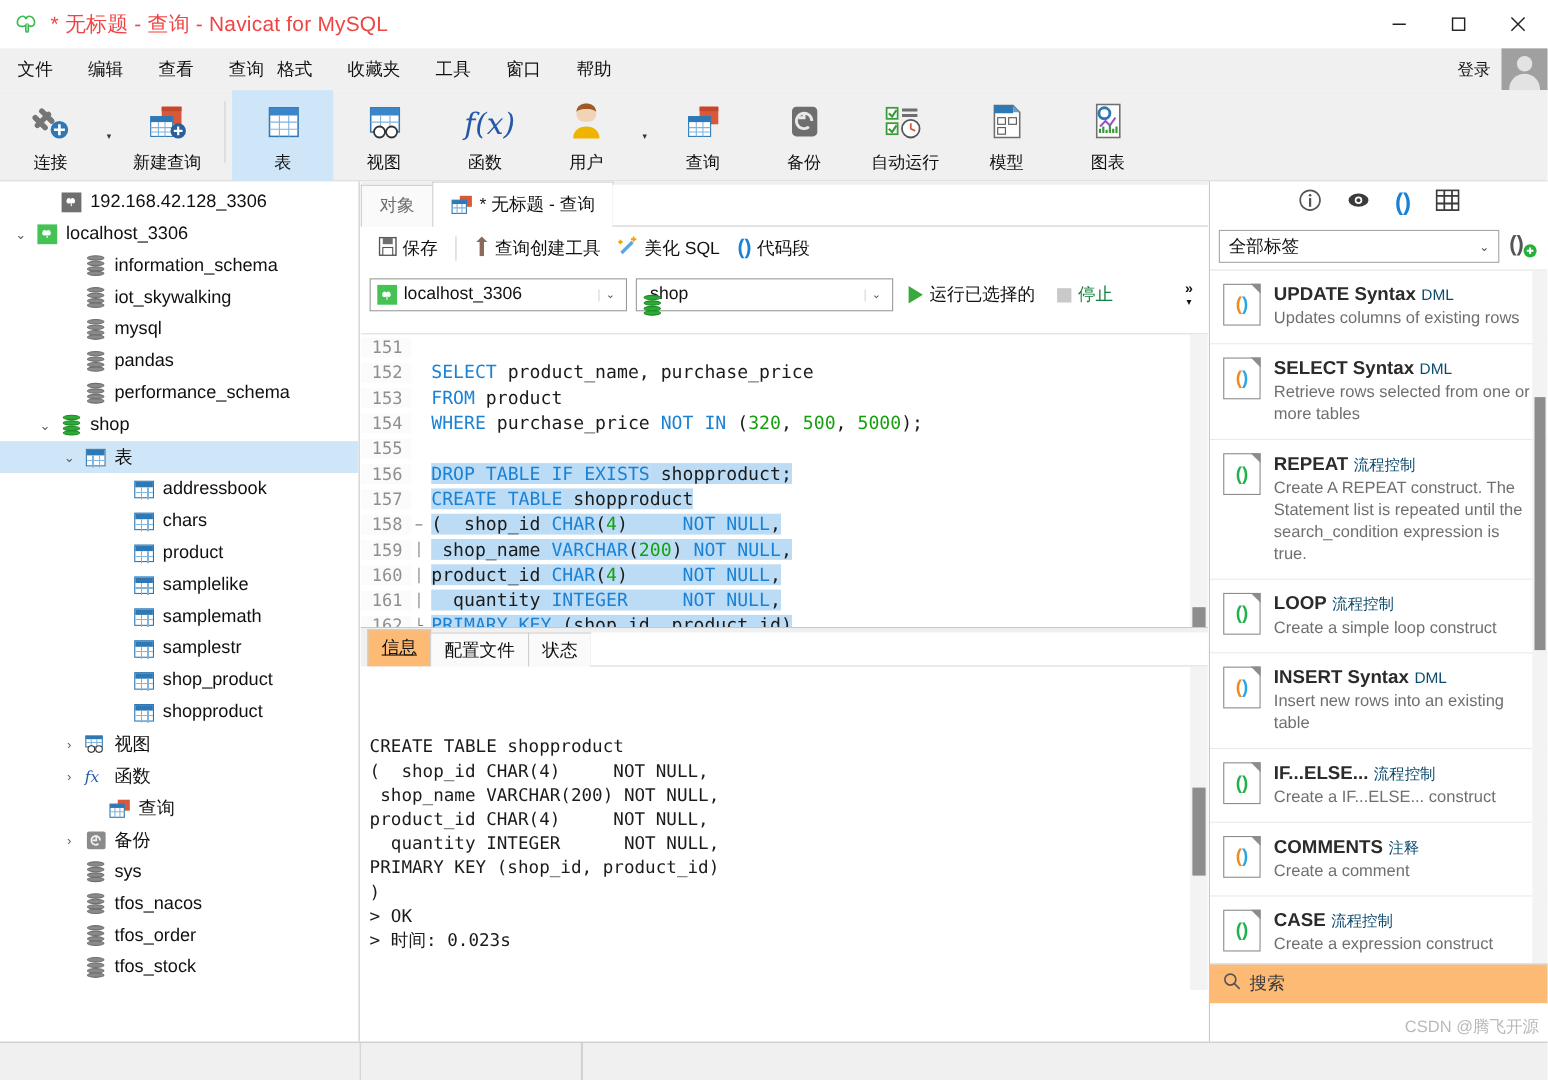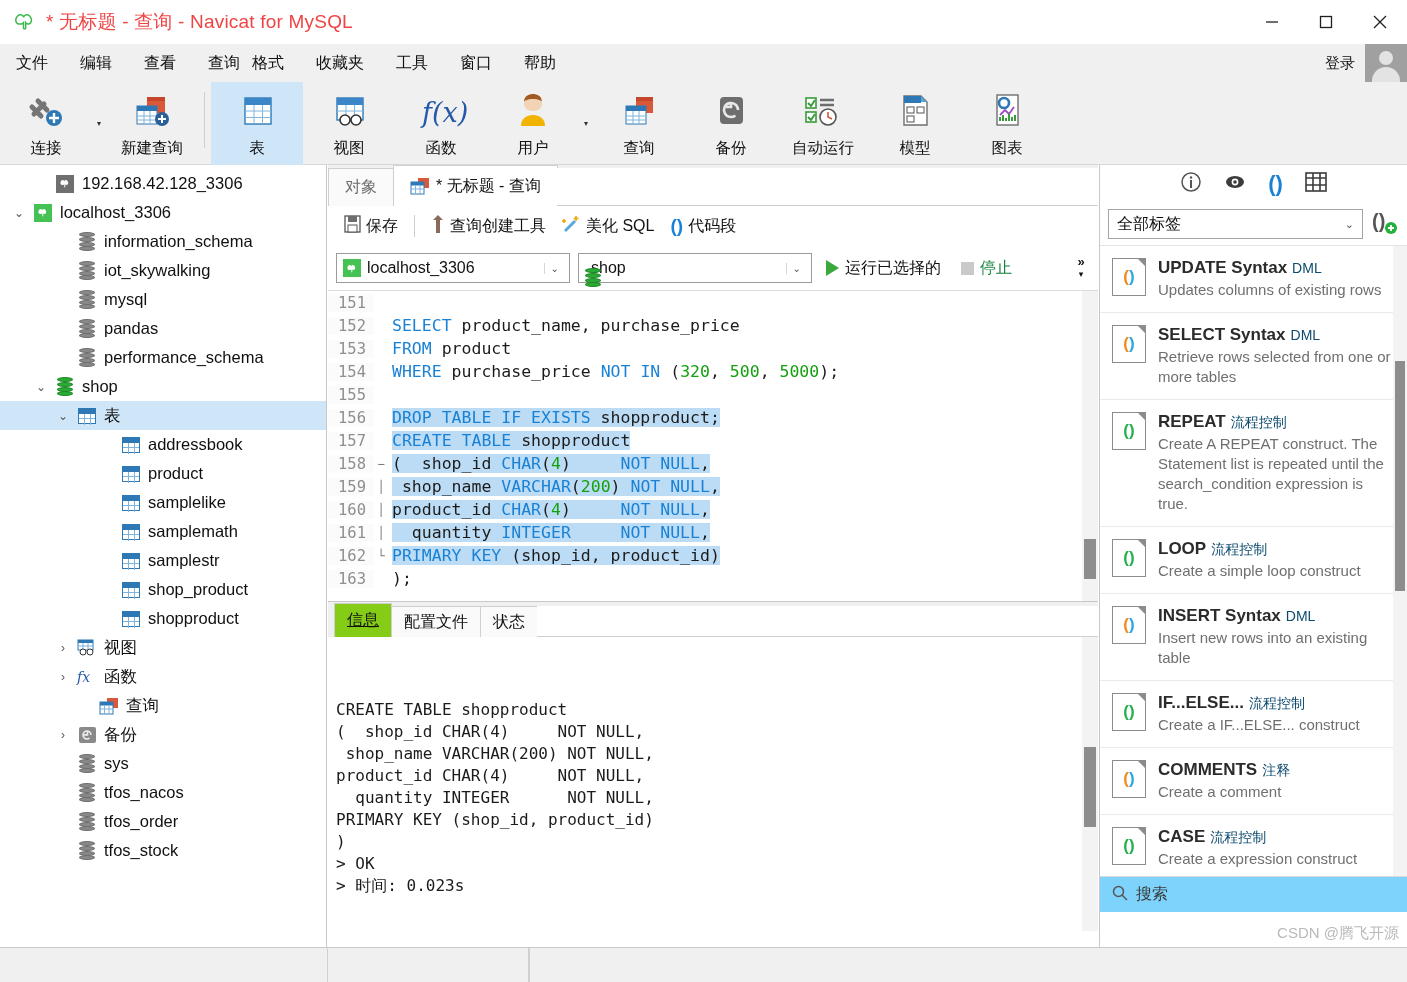--- a/index.html
+++ b/index.html
@@ -131,23 +131,23 @@
   .run-btn { display: flex; align-items: center; gap: 6px; font-size: 16px; color: #111; padding: 3px 6px; }
   .stop-btn { display: flex; align-items: center; gap: 6px; font-size: 16px; color: #15803d; padding: 3px 6px; }
   .play-tri { width:0;height:0;border-left:13px solid #3aa83a;border-top:8px solid transparent;border-bottom:8px solid transparent;}
   .stop-sq { width: 13px; height: 13px; background: #c9c9c9; }
   .ovf { position: absolute; right: 6px; top: 0; width: 22px; height: 44px; display:flex;flex-direction:column;align-items:center;justify-content:center; }
   .ovf .a { font-size: 13px; font-weight: bold; color:#111; line-height: 12px; }
   .ovf .b { font-size: 9px; color:#111; line-height: 12px; }
 
   
   .editor {
-    position: relative; height: 312px; background: #fff; border-top: 1px solid #dcdcdc;
+    position: relative; height: 268px; background: #fff; border-top: 1px solid #dcdcdc;
     border-bottom: 1px solid #c8c8c8; overflow: hidden;
-    font-family: "DejaVu Sans Mono", "Liberation Mono", monospace; font-size: 16.5px;
+    font-family: "DejaVu Sans Mono", "Liberation Mono", monospace; font-size: 16.5px; margin-top: 13px;
   }
   .ed-line { height: 23px; display: flex; align-items: center; white-space: pre; }
   .ln {
     width: 46px; text-align: right; padding-right: 8px; color: #8f8f8f; font-size: 15.5px; flex: none;
     background: #fbfbfb;
   }
   .fold { width: 14px; text-align:center; color:#777; font-size: 12px; flex: none; }
   .code { padding-left: 4px; }
   .kw { color: #1a82d6; }
   .num { color: #13a10e; }
@@ -157,21 +157,21 @@
     position: absolute; right: 0; top: 0; width: 16px; height: 100%; background: #f3f3f3;
   }
   .ed-thumb { position: absolute; right: 2px; top: 248px; width: 12px; height: 40px; background: #8d8d8d; }
 
   
   .res-tabs { height: 35px; background: #f0f0f0; display: flex; align-items: flex-end; padding-left: 6px; }
   .res-tab {
     height: 31px; display: flex; align-items: center; padding: 0 12px; font-size: 16px; color: #111;
     background: #fafafa; border: 1px solid #cfcfcf; border-bottom: none; margin-right: -1px;
   }
-  .res-tab.active { background: #84cc16; height: 34px; text-decoration: underline; }
+  .res-tab.active { background: #fdba74; height: 34px; text-decoration: underline; }
   .res-filler { flex: 1; border-bottom: 1px solid #cfcfcf; background: #fff; height: 31px; }
   .res-body {
     position: relative; height: 294px; background: #fff; padding: 18px 10px 0 8px;
     font-family: "DejaVu Sans Mono", "Liberation Mono", monospace; font-size: 16px; color: #1b1b1b;
     white-space: pre; line-height: 22px; overflow: hidden;
   }
   .res-scroll { position: absolute; right: 0; top: 0; width: 16px; height: 100%; background: #f3f3f3; }
   .res-thumb { position: absolute; right: 2px; top: 110px; width: 12px; height: 80px; background: #8d8d8d; }
 
   
@@ -197,21 +197,21 @@
   }
   .snip-txt { flex: 1; min-width: 0; }
   .snip-title { font-size: 17px; font-weight: bold; color: #2b2b2b; }
   .snip-cat { font-size: 14px; font-weight: normal; color: #0c4a6e; padding-left: 5px; }
   .snip-desc { font-size: 15px; color: #6f6f6f; margin-top: 2px; line-height: 20px; }
   .rp-scroll { position: absolute; right: 0; top: 0; width: 14px; height: 100%; background: #f3f3f3; }
   .rp-thumb { position: absolute; right: 2px; top: 115px; width: 10px; height: 230px; background: #8d8d8d; }
   .rp-search {
     position: absolute; left: 0; bottom: 35px; width: 308px; height: 36px;
     display: flex; align-items: center; gap: 8px; padding-left: 12px;
-    border-top: 1px solid #dadada; font-size: 16px; color: #444; background: #7dd3fc;
+    border-top: 1px solid #dadada; font-size: 16px; color: #444; background: #fdba74;
   }
   .watermark {
     position: absolute; right: 8px; bottom: 4px; font-size: 15px; color: #b9b9b9;
   }
 
   
   .statusbar {
     position: absolute; left: 0; bottom: 0; width: 1407px; height: 35px;
     background: #f0f0f0; border-top: 1px solid #c8c8c8; display: flex; align-items: center;
   }
@@ -518,20 +518,28 @@
         </span>
         <span class="tlabel">表</span>
       </div>
       <div class="tnode">
         <span style="width:96px;flex:none"></span>
         <span class="twist"></span>
         <span class="tico">
           <span class="gridico"></span>
         </span>
         <span class="tlabel">addressbook</span>
+      </div>
+      <div class="tnode">
+        <span style="width:96px;flex:none"></span>
+        <span class="twist"></span>
+        <span class="tico">
+          <span class="gridico"></span>
+        </span>
+        <span class="tlabel">chars</span>
       </div>
       <div class="tnode">
         <span style="width:96px;flex:none"></span>
         <span class="twist"></span>
         <span class="tico">
           <span class="gridico"></span>
         </span>
         <span class="tlabel">product</span>
       </div>
       <div class="tnode">

